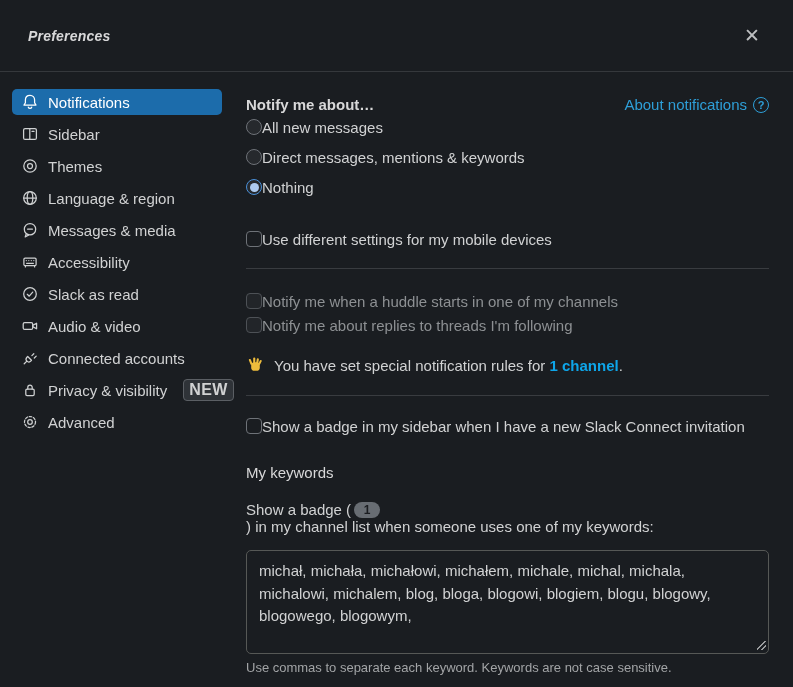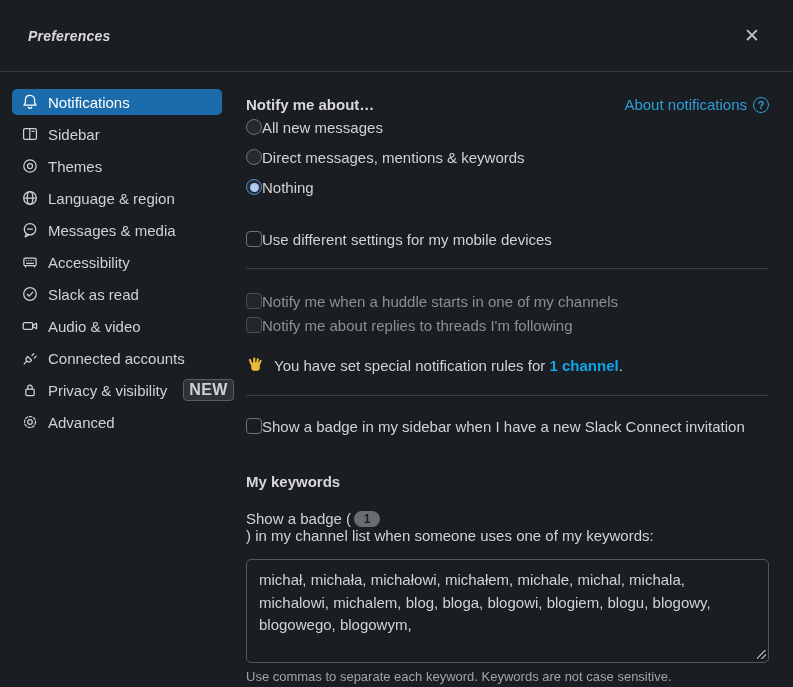--- a/index.html
+++ b/index.html
@@ -78,21 +78,21 @@
   .divider { border: none; border-top: 1px solid #393c40; margin: 19px 0 22px 0; }
   .divider.d2 { margin: 20px 0 20px 0; }
 
   .mobile-row { margin-top: 32px; margin-bottom: 0; }
   .wave-row { display: flex; align-items: center; gap: 9px; font-size: 15px; margin-top: 20px; height: 20px; }
   .wave-row .icn { width: 19px; height: 19px; display: flex; }
   .link { color: #0ea5e9; text-decoration: none; cursor: pointer; font-weight: bold; }
 
   .connect-row { margin-bottom: 0; }
 
-  .kw-heading { font-size: 15px; font-weight: 700; color: #d8d8d9; margin-top: 37px; }
+  .kw-heading { font-size: 15px; font-weight: 400; color: #d8d8d9; margin-top: 28px; }
   .kw-sentence { font-size: 15px; margin-top: 20px; display: flex; align-items: flex-end; flex-wrap: wrap; }
   .count-badge {
     display: inline-flex; align-items: center; justify-content: center;
     min-width: 26px; height: 16px; padding: 0 8px; margin: 0 3px;
     background: #686d73; color: #1b1d21; font-size: 12px; font-weight: 700;
     border-radius: 9px; line-height: 1;
   }
 
   .kw-textarea {
     display: block; width: 100%; height: 104px; margin-top: 15px;

